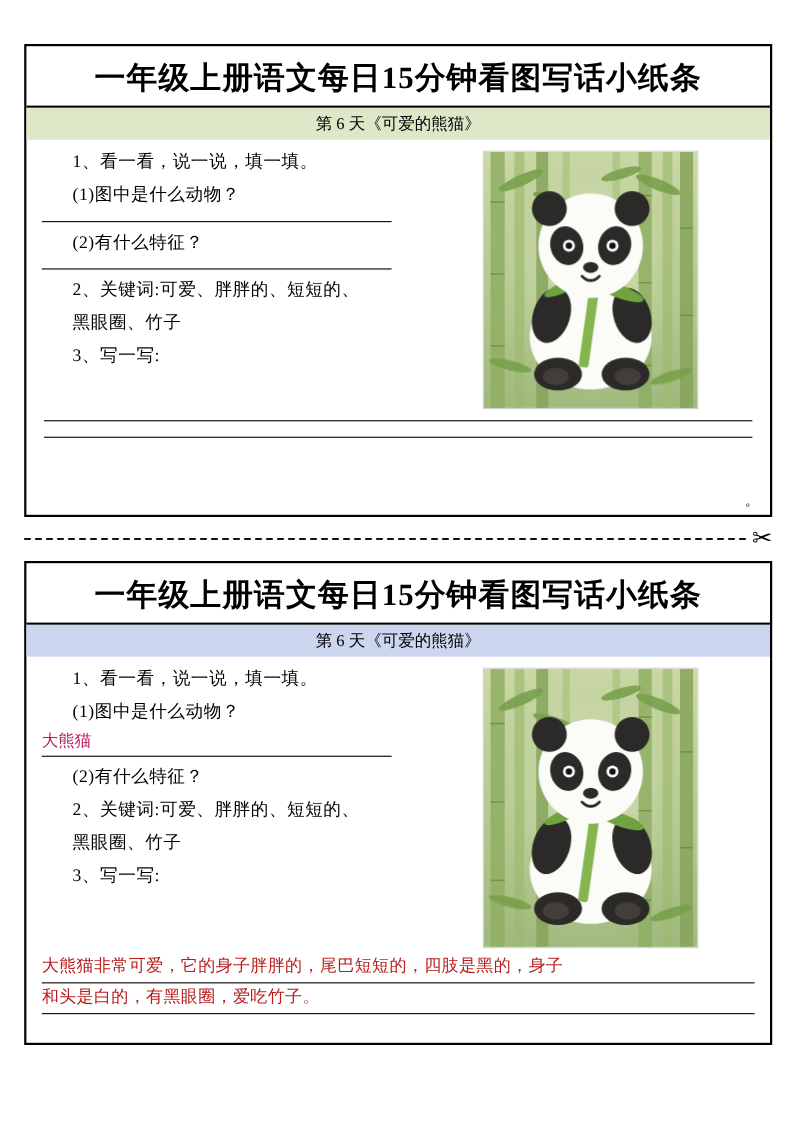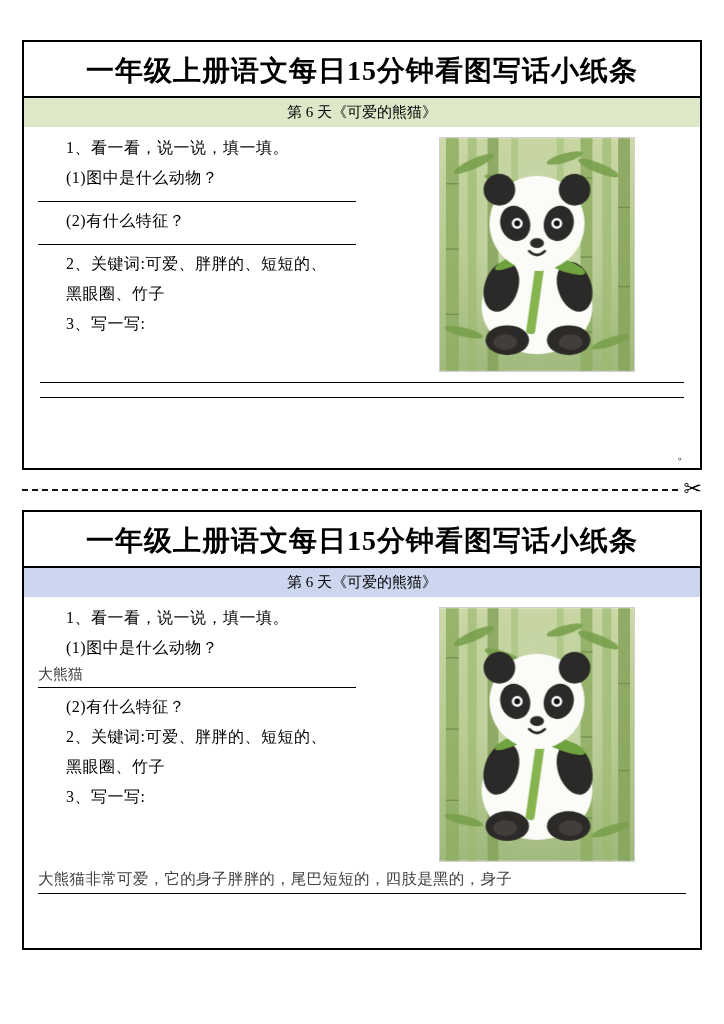--- a/index.html
+++ b/index.html
@@ -76,21 +76,21 @@
     white-space: nowrap;
     margin-left: 28px;
   }
   .blank-rule {
     border-bottom: 1px solid #000;
     height: 1px;
     margin: 7px 0 4px 0;
     width: 318px;
   }
   .answer {
-    color: #404040;
+    color: #be185d;
     font-size: 15px;
     line-height: 22px;
     border-bottom: 1px solid #000;
     width: 318px;
     padding-bottom: 2px;
     margin-bottom: 4px;
   }
 
   .full-rule {
     border-bottom: 1px solid #000;
@@ -99,21 +99,21 @@
   .full-rule.r2 { margin-top: 14px; }
 
   .tail-dot {
     position: absolute;
     right: 10px;
     bottom: 4px;
     font-size: 13px;
   }
 
   .answer-wide {
-    color: #404040;
+    color: #b91c1c;
     font-size: 15.5px;
     line-height: 26px;
     margin: 4px 14px 0 14px;
     letter-spacing: 0.3px;
   }
   .answer-wide .ln {
     border-bottom: 1px solid #000;
     display: block;
     padding-bottom: 1px;
   }
@@ -334,16 +334,17 @@
           <circle cx="78" cy="94" r="3" fill="#151312"></circle>
           <circle cx="118" cy="94" r="3" fill="#151312"></circle>
           <ellipse cx="98" cy="114" rx="7" ry="5" fill="#2c2a28"></ellipse>
           <path d="M90 122 Q98 130 106 122" stroke="#2c2a28" stroke-width="2.5" fill="none" stroke-linecap="round"></path>
         </svg>
       </div>
     </div>
 
     <div class="answer-wide">
       <span class="ln">大熊猫非常可爱，它的身子胖胖的，尾巴短短的，四肢是黑的，身子</span>
+      <span class="ln">和头是白的，有黑眼圈，爱吃竹子。</span>
     </div>
   </div>
 
 </div>
 
 </body></html>

